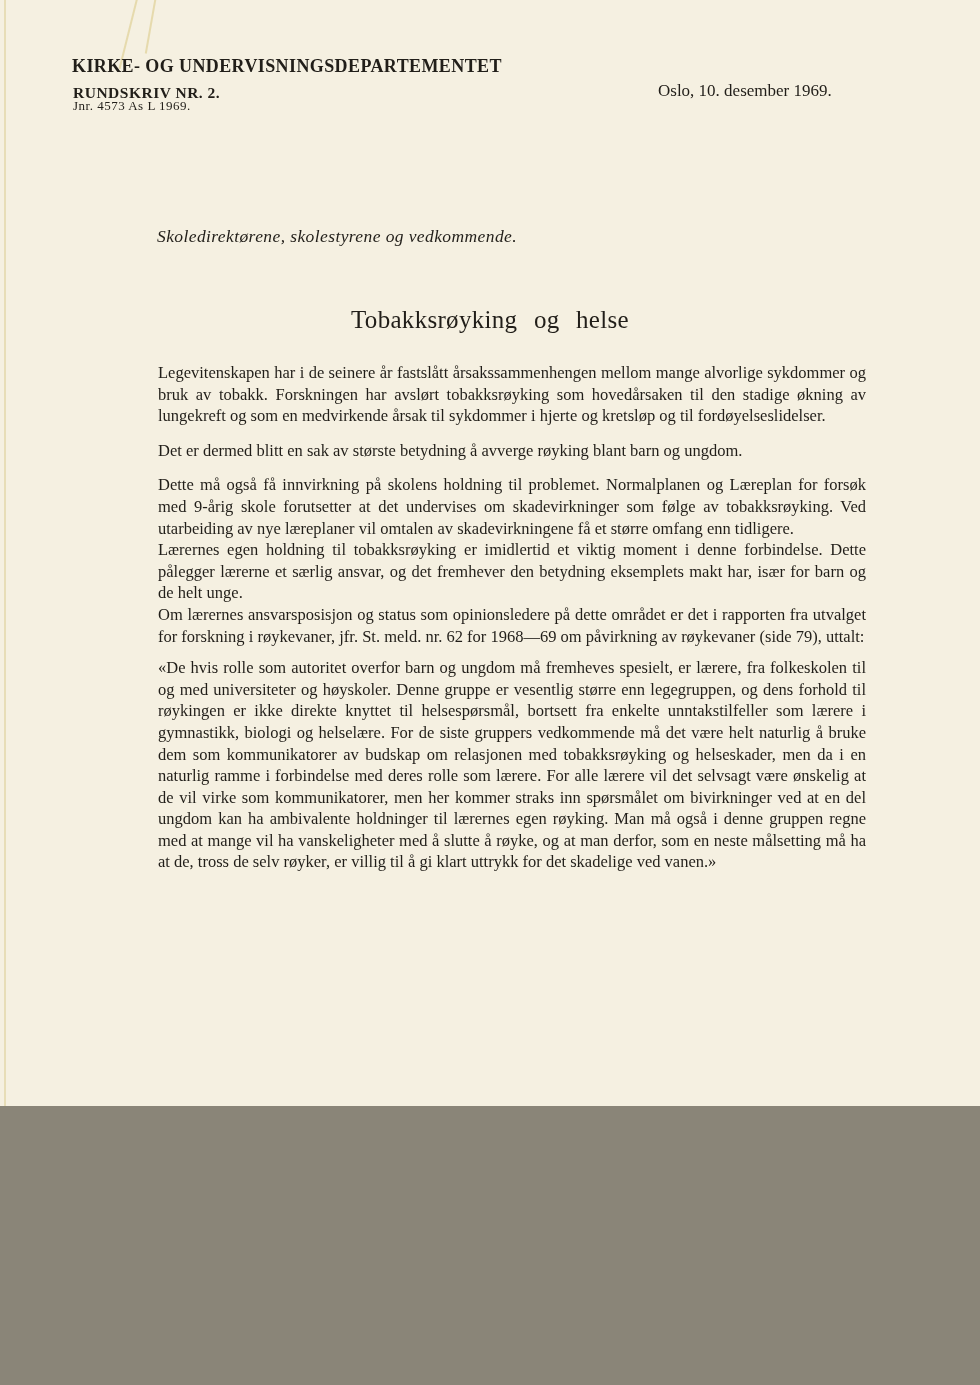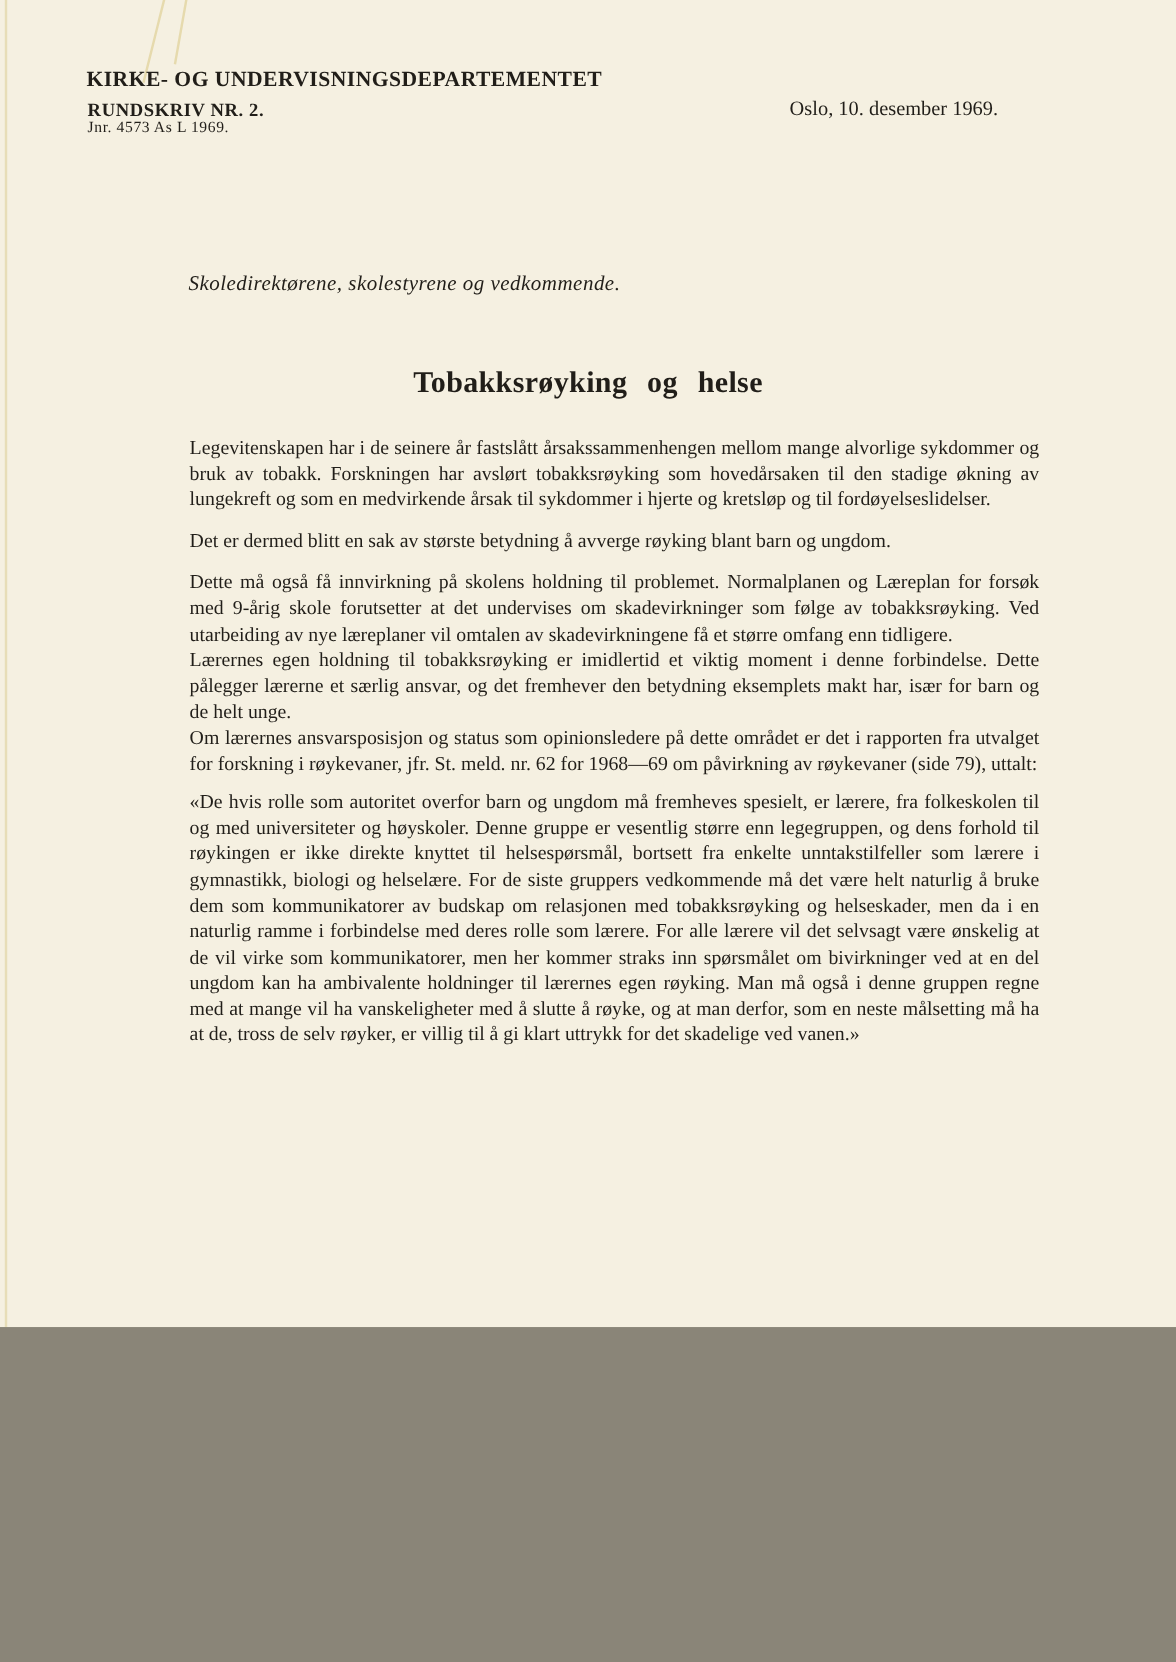--- a/index.html
+++ b/index.html
@@ -24,21 +24,21 @@
   .circ { position:absolute; left:73px; top:84px; font-weight:bold;
     font-size:15.5px; letter-spacing:0.5px; }
   .jnr  { position:absolute; left:73px; top:98px; font-size:13px;
     letter-spacing:0.5px; }
   .dateline { position:absolute; left:641px; top:81px; font-size:17px;margin-left:17px; }
 
   .addressee { position:absolute; left:157px; top:226px; font-style:italic;
     font-size:17.5px; letter-spacing:0.4px; }
 
   .title { position:absolute; left:0; top:306px; width:980px;
-    text-align:center; font-weight:bold; font-size:25px; word-spacing:10px;
+    text-align:center; font-weight:normal; font-size:25px; word-spacing:10px;
     letter-spacing:0.3px; }
 
   .body-text { position:absolute; left:158px; top:362px; width:708px;
     font-size:16.5px; line-height:21.6px; text-align:justify; }
   .body-text p { margin:0; }
   .p-gap { margin-top:13px !important; }
   .quote { margin-top:10px !important; margin-left:30px; }
   .closing { margin-top:18px !important; }
 
   .sig-center { position:absolute; left:136px; top:1110px; width:708px;

